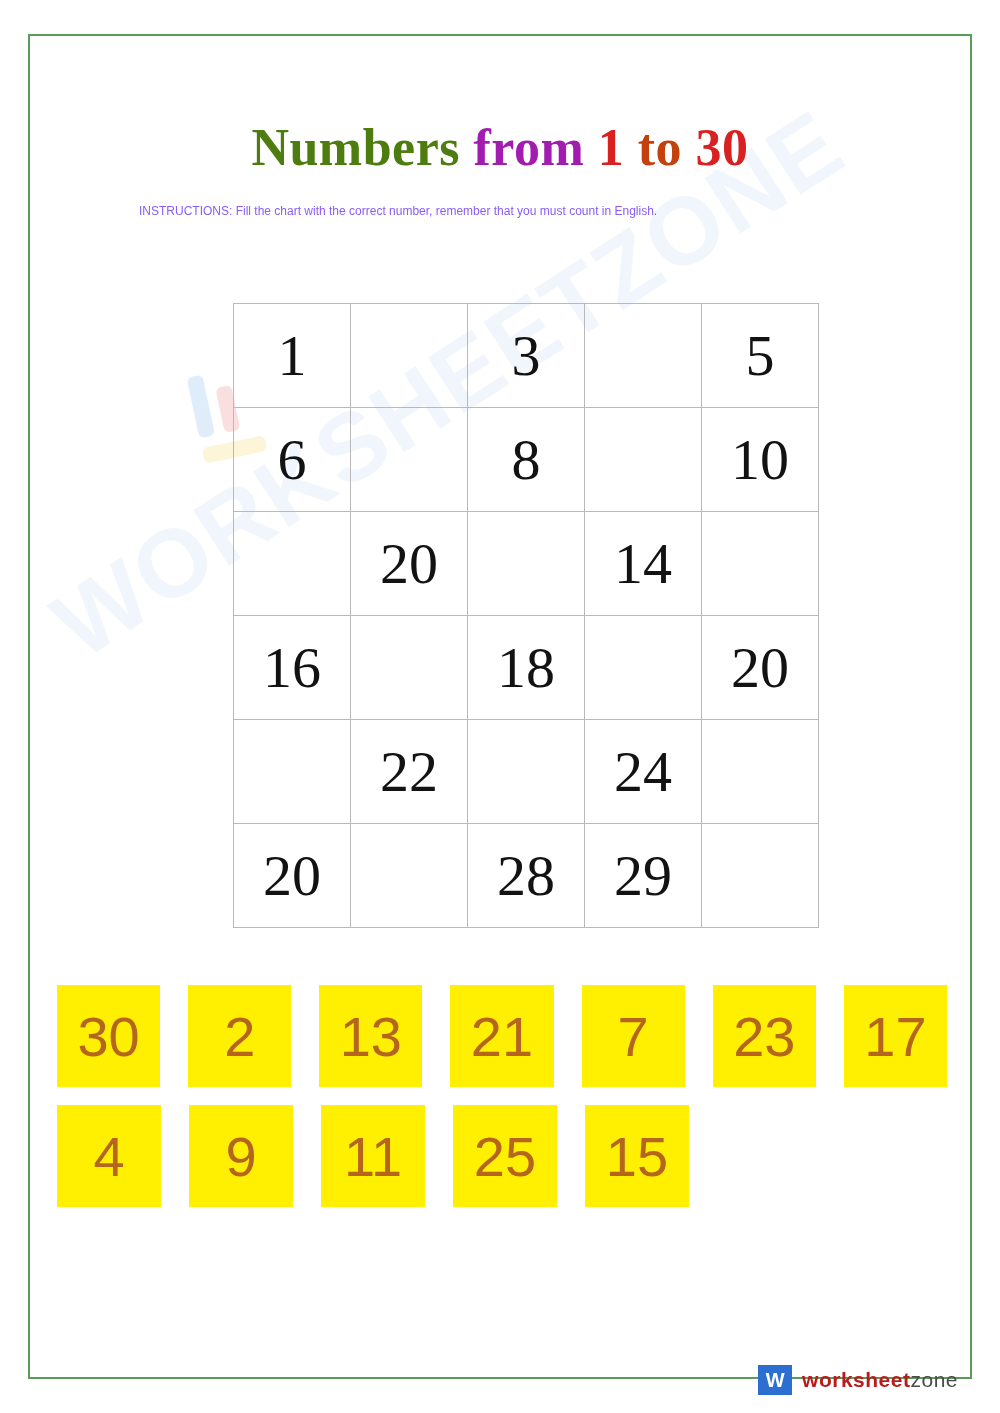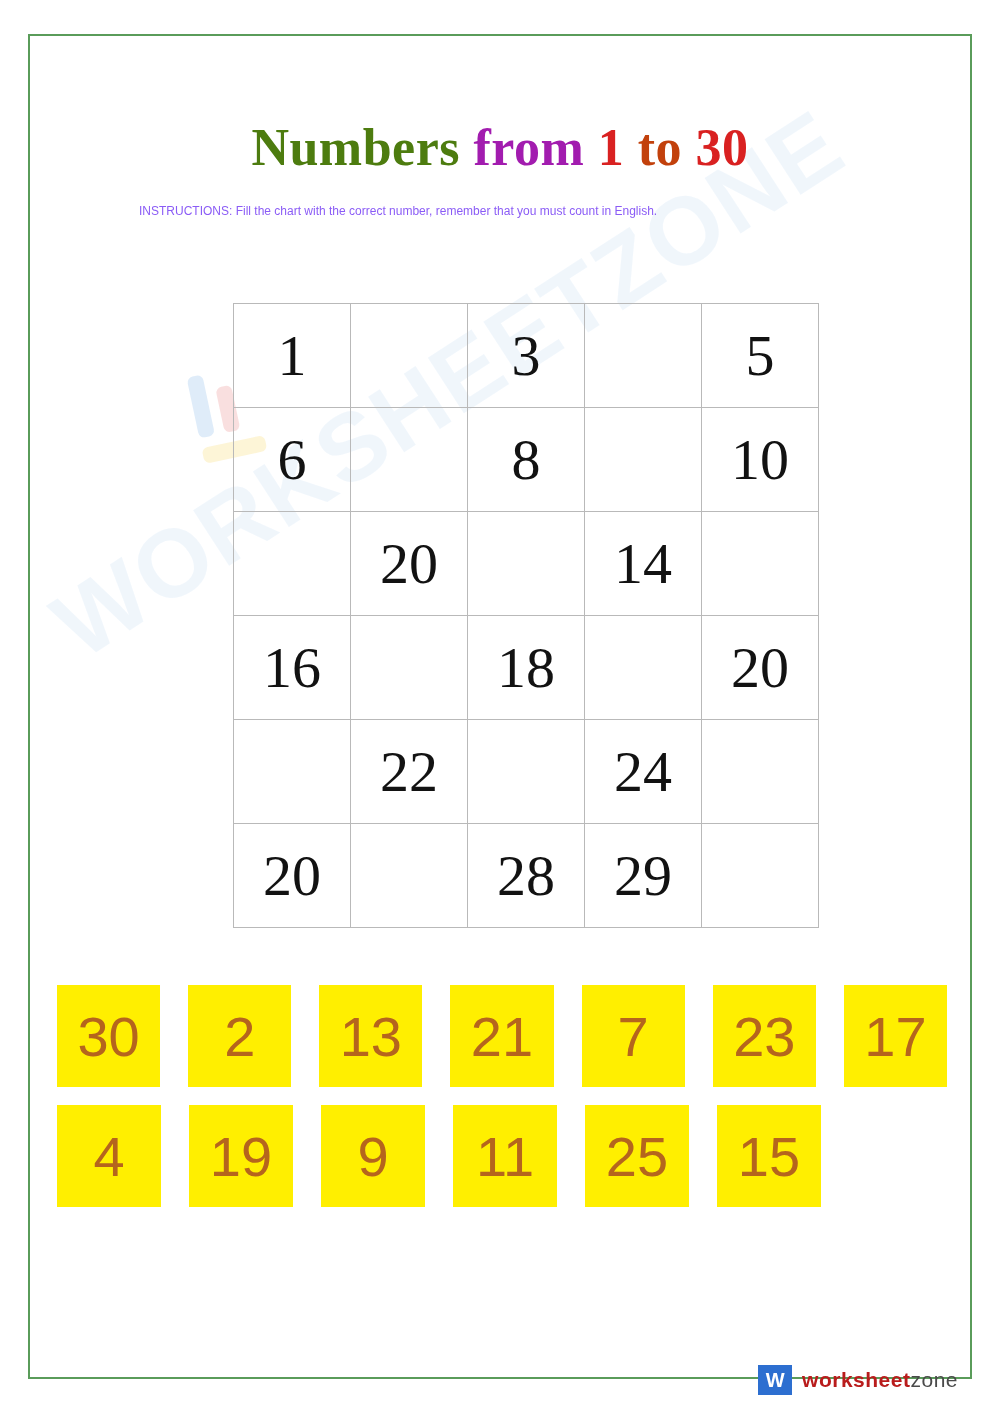--- a/index.html
+++ b/index.html
@@ -223,21 +223,20 @@
     <div class="tile">30</div>
     <div class="tile">2</div>
     <div class="tile">13</div>
     <div class="tile">21</div>
     <div class="tile">7</div>
     <div class="tile">23</div>
     <div class="tile">17</div>
   </div>
   <div class="tile-row">
     <div class="tile">4</div>
-    <div class="tile">19</div>
     <div class="tile">9</div>
     <div class="tile">11</div>
     <div class="tile">25</div>
     <div class="tile">15</div>
   </div>
 </div>
 
 <div class="footer">
   <div class="footer-logo">W</div>
   <div class="footer-text">

